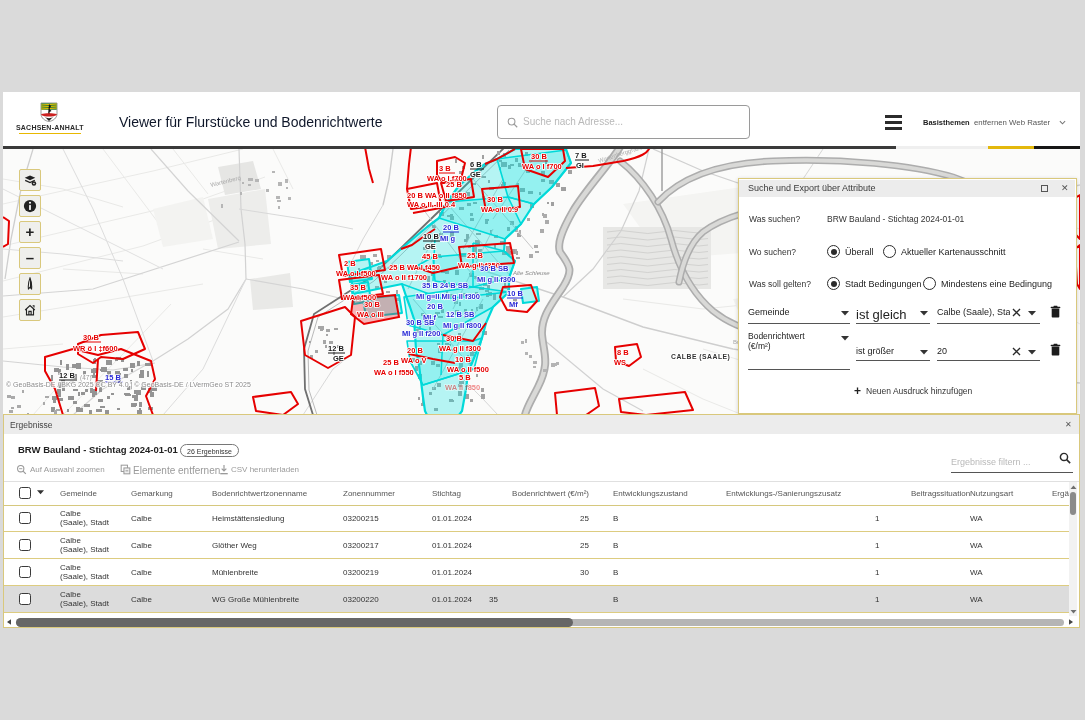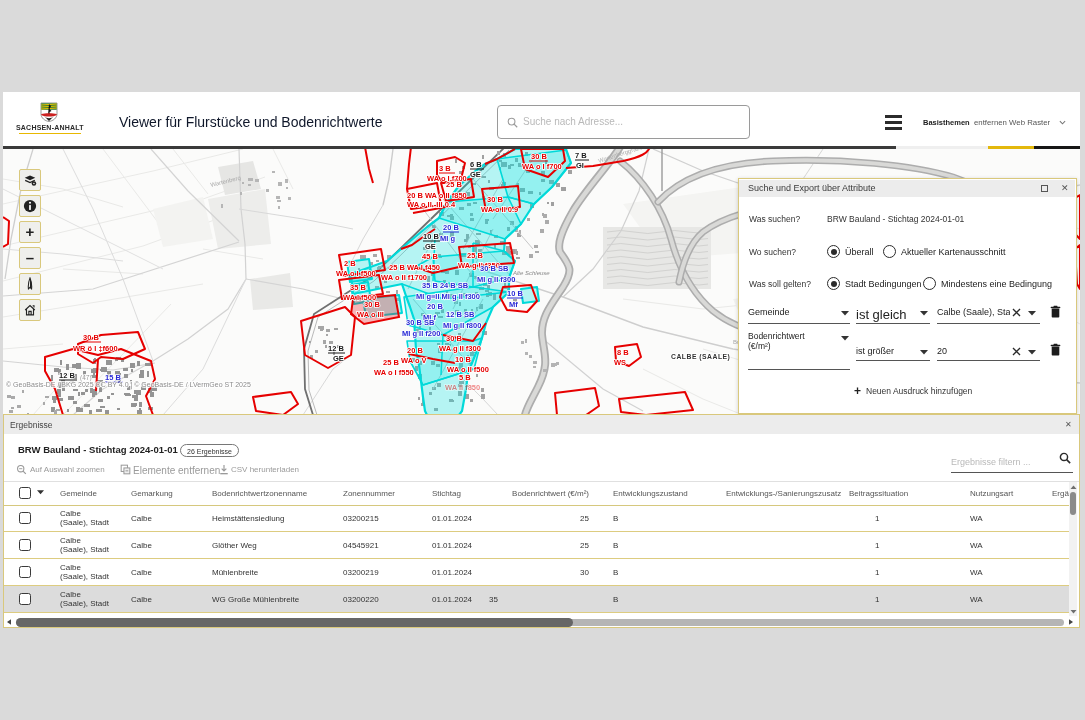--- a/index.html
+++ b/index.html
@@ -796,42 +796,42 @@
     </svg>
   </div>
 <div class="abs" style="left:0;top:0;width:1069px;height:720px;overflow:hidden;pointer-events:none;">
     <div class="abs" style="left:60px;top:488.5px;font-size:8px;color:#555;">Gemeinde</div>
     <div class="abs" style="left:131px;top:488.5px;font-size:8px;color:#555;">Gemarkung</div>
     <div class="abs" style="left:212px;top:488.5px;font-size:8px;color:#555;">Bodenrichtwertzonenname</div>
     <div class="abs" style="left:343px;top:488.5px;font-size:8px;color:#555;">Zonennummer</div>
     <div class="abs" style="left:432px;top:488.5px;font-size:8px;color:#555;">Stichtag</div>
     <div class="abs" style="left:613px;top:488.5px;font-size:8px;color:#555;">Entwicklungszustand</div>
     <div class="abs" style="left:726px;top:488.5px;font-size:8px;color:#555;">Entwicklungs-/Sanierungszusatz</div>
-    <div class="abs" style="left:849px;top:488.5px;font-size:8px;color:#555;">Beitragssituation</div>
+    <div class="abs" style="left:911px;top:488.5px;font-size:8px;color:#555;">Beitragssituation</div>
     <div class="abs" style="left:970px;top:488.5px;font-size:8px;color:#555;">Nutzungsart</div>
     <div class="abs" style="left:1052px;top:488.5px;font-size:8px;color:#555;">Ergänzungen zur B</div>
     <div class="abs" style="left:489px;top:488.5px;width:100px;text-align:right;font-size:8px;color:#555;">Bodenrichtwert (€/m²)</div>
   </div>
 <div class="abs" style="left:4px;top:505px;width:1065px;height:1px;background:#d6c87e;"></div>
 <div class="abs" style="left:19px;top:512px;width:12px;height:12px;border:1.8px solid #3a3a3a;border-radius:2.5px;background:#fff;"></div>
 <div class="abs" style="left:60px;top:508.5px;font-size:8px;color:#333;line-height:9.5px;white-space:normal;width:70px;">Calbe<br>(Saale), Stadt</div>
 <div class="abs" style="left:131px;top:513.5px;font-size:8px;color:#333;">Calbe</div>
 <div class="abs" style="left:212px;top:513.5px;font-size:8px;color:#333;">Heimstättensiedlung</div>
 <div class="abs" style="left:343px;top:513.5px;font-size:8px;color:#333;">03200215</div>
 <div class="abs" style="left:432px;top:513.5px;font-size:8px;color:#333;">01.01.2024</div>
 <div class="abs" style="left:613px;top:513.5px;font-size:8px;color:#333;">B</div>
 <div class="abs" style="left:875px;top:513.5px;font-size:8px;color:#333;">1</div>
 <div class="abs" style="left:970px;top:513.5px;font-size:8px;color:#333;">WA</div>
 <div class="abs" style="left:489px;top:513.5px;width:100px;text-align:right;font-size:8px;color:#333;">25</div>
 <div class="abs" style="left:4px;top:531px;width:1065px;height:1px;background:#ddcc80;"></div>
 <div class="abs" style="left:19px;top:539px;width:12px;height:12px;border:1.8px solid #3a3a3a;border-radius:2.5px;background:#fff;"></div>
 <div class="abs" style="left:60px;top:535.5px;font-size:8px;color:#333;line-height:9.5px;white-space:normal;width:70px;">Calbe<br>(Saale), Stadt</div>
 <div class="abs" style="left:131px;top:540.5px;font-size:8px;color:#333;">Calbe</div>
 <div class="abs" style="left:212px;top:540.5px;font-size:8px;color:#333;">Glöther Weg</div>
-<div class="abs" style="left:343px;top:540.5px;font-size:8px;color:#333;">04545921</div>
+<div class="abs" style="left:343px;top:540.5px;font-size:8px;color:#333;">03200217</div>
 <div class="abs" style="left:432px;top:540.5px;font-size:8px;color:#333;">01.01.2024</div>
 <div class="abs" style="left:613px;top:540.5px;font-size:8px;color:#333;">B</div>
 <div class="abs" style="left:875px;top:540.5px;font-size:8px;color:#333;">1</div>
 <div class="abs" style="left:970px;top:540.5px;font-size:8px;color:#333;">WA</div>
 <div class="abs" style="left:489px;top:540.5px;width:100px;text-align:right;font-size:8px;color:#333;">25</div>
 <div class="abs" style="left:4px;top:558px;width:1065px;height:1px;background:#ddcc80;"></div>
 <div class="abs" style="left:19px;top:566px;width:12px;height:12px;border:1.8px solid #3a3a3a;border-radius:2.5px;background:#fff;"></div>
 <div class="abs" style="left:60px;top:562.5px;font-size:8px;color:#333;line-height:9.5px;white-space:normal;width:70px;">Calbe<br>(Saale), Stadt</div>
 <div class="abs" style="left:131px;top:567.5px;font-size:8px;color:#333;">Calbe</div>
 <div class="abs" style="left:212px;top:567.5px;font-size:8px;color:#333;">Mühlenbreite</div>

